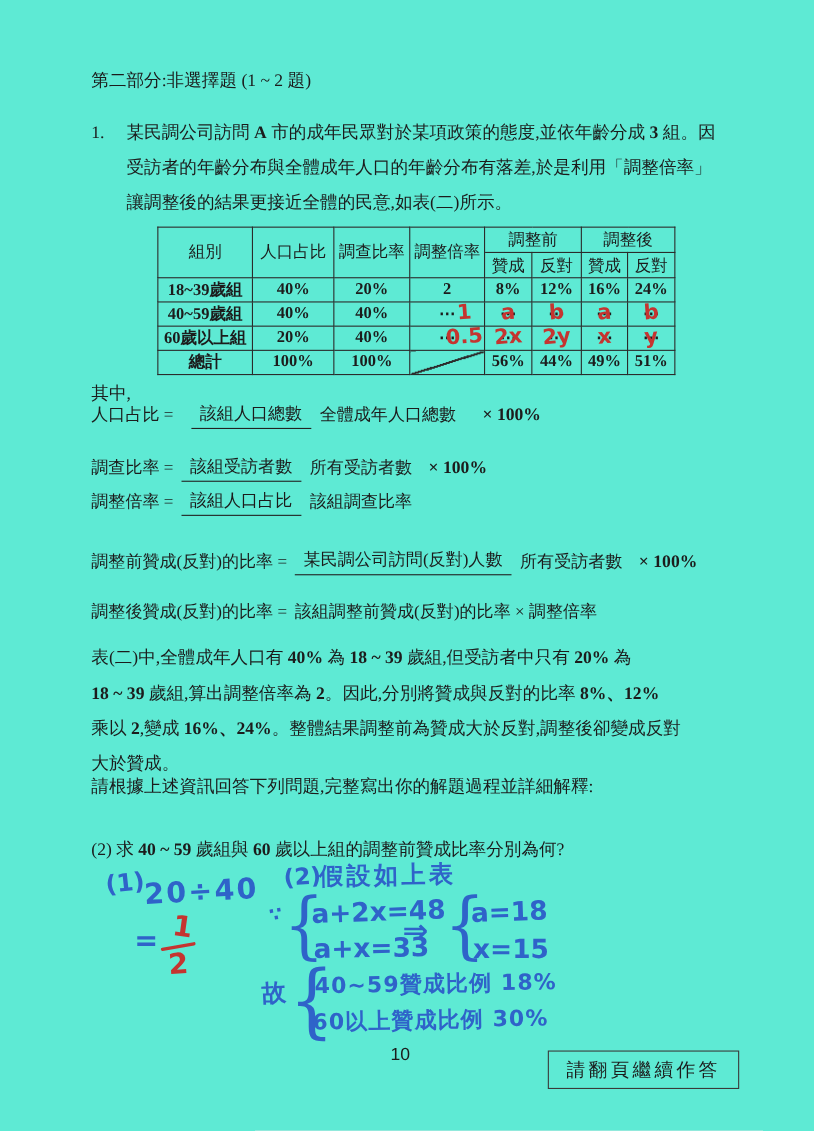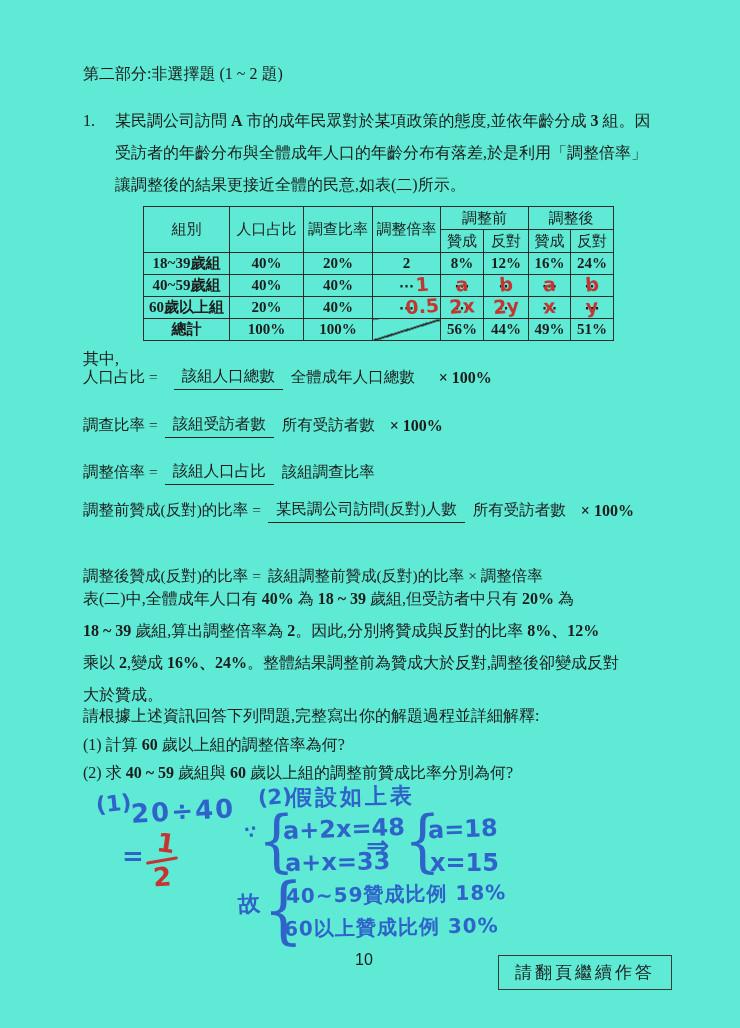--- a/index.html
+++ b/index.html
@@ -145,52 +145,51 @@
 
   <div class="formula" style="top:413px;">
     <span>調查比率 =</span>
     <span class="frac">
       <span class="num">該組受訪者數</span>
       <span class="den">所有受訪者數</span>
     </span>
     <span class="suffix">× 100%</span>
   </div>
 
-  <div class="formula" style="top:460px;">
+  <div class="formula" style="top:444px;">
     <span>調整倍率 =</span>
     <span class="frac">
       <span class="num">該組人口占比</span>
       <span class="den">該組調查比率</span>
     </span>
     <span class="suffix"></span>
   </div>
 
   <div class="formula" style="top:498px;">
     <span>調整前贊成(反對)的比率 =</span>
     <span class="frac">
       <span class="num">某民調公司訪問(反對)人數</span>
       <span class="den">所有受訪者數</span>
     </span>
     <span class="suffix">× 100%</span>
   </div>
 
-  <div class="formula" style="top:566px;">
+  <div class="formula" style="top:546px;">
     <span>調整後贊成(反對)的比率 =</span>
     <span>該組調整前贊成(反對)的比率 × 調整倍率</span>
   </div>
 
   <div class="abs" style="left:83px;top:583px;">
     <div class="pline"><span>表(二)中,全體成年人口有 </span><span class="b">40%</span><span> 為 </span><span class="b">18 ~ 39</span><span> 歲組,但受訪者中只有 </span><span class="b">20%</span><span> 為</span></div>
     <div class="pline"><span class="b">18 ~ 39</span><span> 歲組,算出調整倍率為 </span><span class="b">2</span><span>。因此,分別將贊成與反對的比率 </span><span class="b">8%、12%</span></div>
     <div class="pline"><span>乘以 </span><span class="b">2</span><span>,變成 </span><span class="b">16%、24%</span><span>。整體結果調整前為贊成大於反對,調整後卻變成反對</span></div>
     <div class="pline"><span>大於贊成。</span></div>
   </div>
 
   <div class="abs pline" style="left:83px;top:700px;">請根據上述資訊回答下列問題,完整寫出你的解題過程並詳細解釋:</div>
-  <div class="abs pline" style="left:83px;top:729px;"><span>(1) 計算 </span><span class="b">60</span><span> 歲以上組的調整倍率為何?</span></div>
   <div class="abs pline" style="left:83px;top:757px;"><span>(2) 求 </span><span class="b">40 ~ 59</span><span> 歲組與 </span><span class="b">60</span><span> 歲以上組的調整前贊成比率分別為何?</span></div>
 
   <span class="hand" style="left:96px;top:793px;font-size:22px;transform:rotate(-6deg);">(1)</span>
   <span class="hand" style="left:131px;top:798px;font-size:26px;transform:rotate(-3deg);letter-spacing:2px;">20÷40</span>
   <span class="hand" style="left:122px;top:843px;font-size:26px;">=</span>
   <span class="hand red" style="left:157px;top:830px;font-size:26px;transform:rotate(8deg);">1</span>
   <span class="hfracbar" style="left:146px;top:859px;width:32px;"></span>
   <span class="hand red" style="left:153px;top:864px;font-size:26px;transform:rotate(-4deg);">2</span>
 
   <span class="hand" style="left:258px;top:787px;font-size:21px;transform:rotate(-4deg);">(2)</span>

